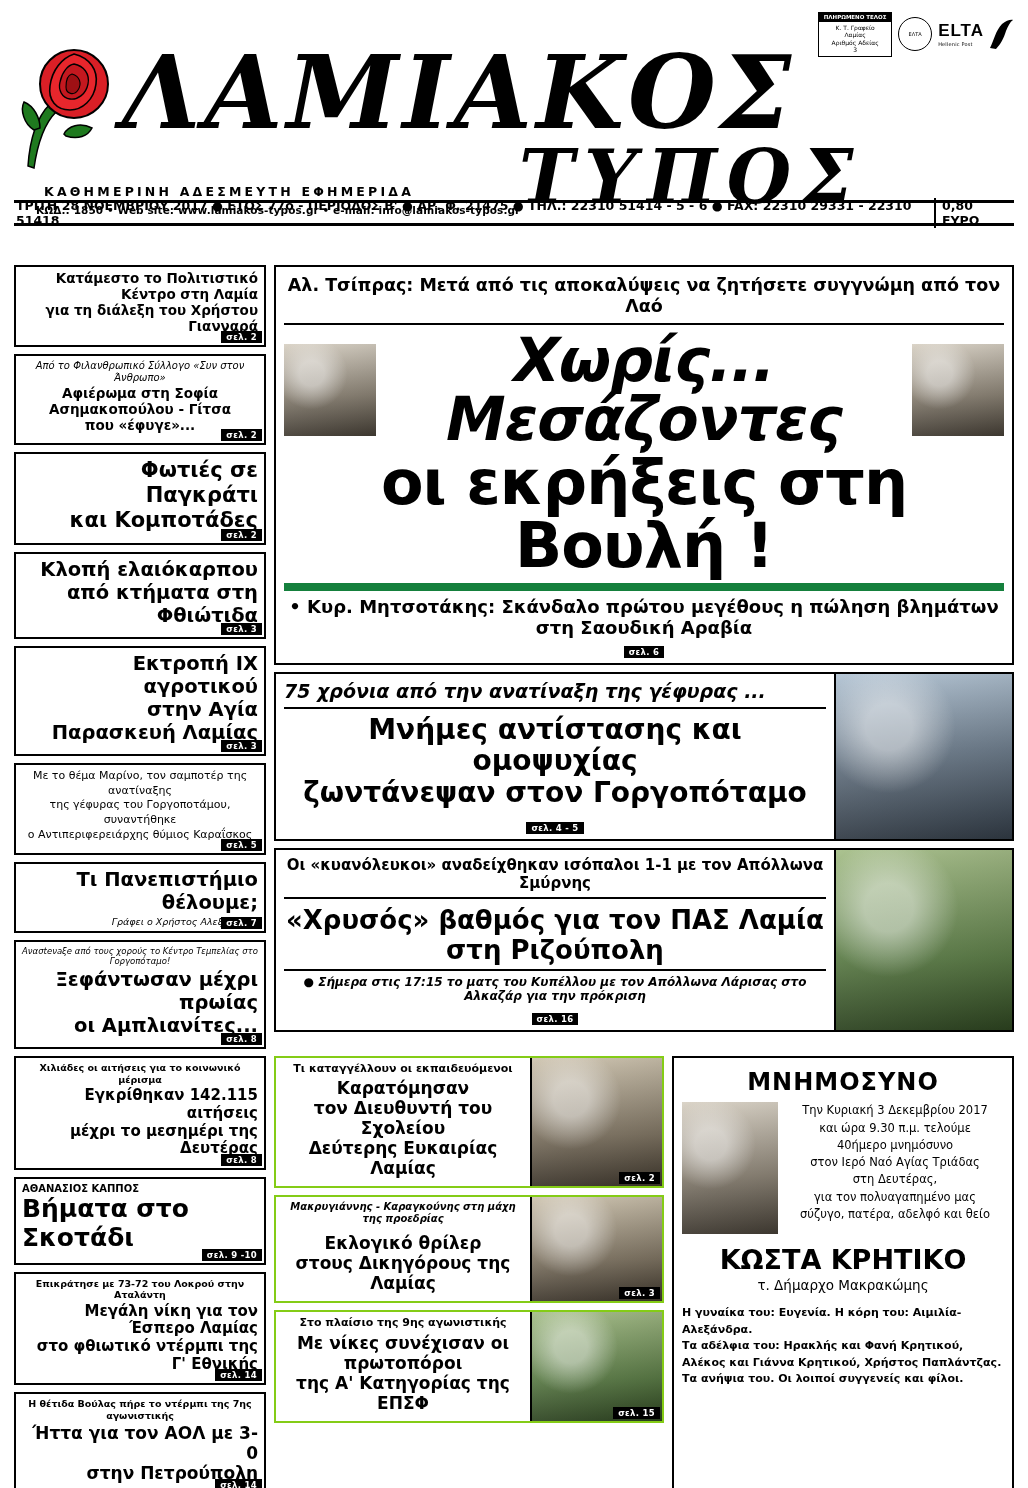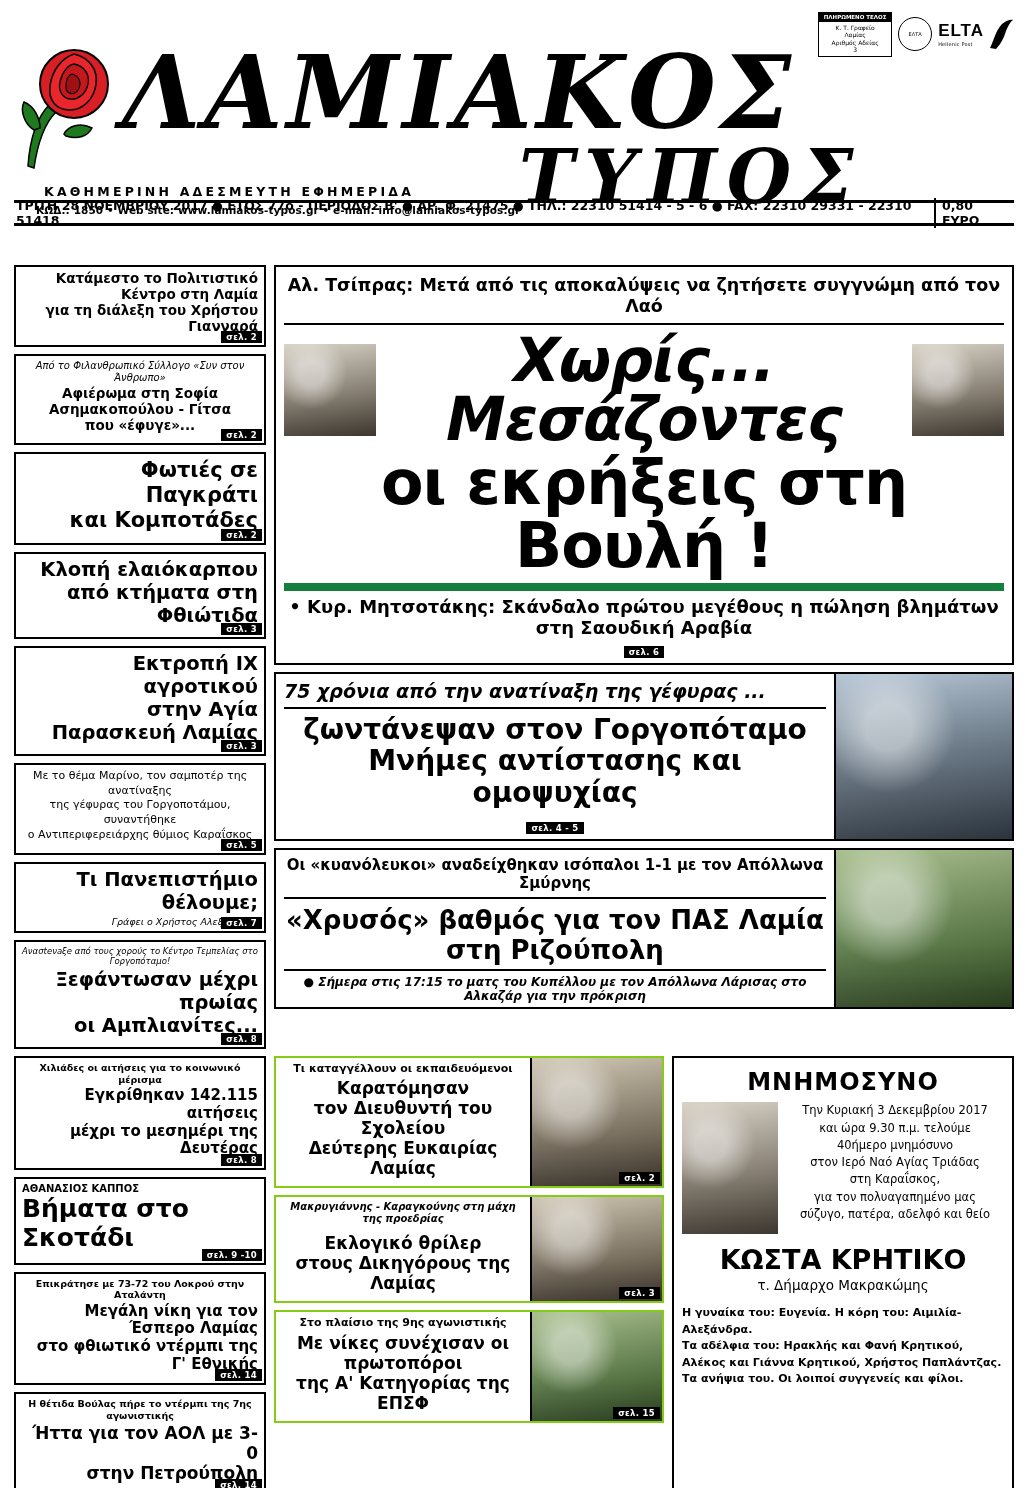--- a/index.html
+++ b/index.html
@@ -287,34 +287,37 @@
         <div class="lead-title2">οι εκρήξεις στη Βουλή !</div>
         <div class="lead-bullet">• Κυρ. Μητσοτάκης: Σκάνδαλο πρώτου μεγέθους η πώληση βλημάτων στη Σαουδική Αραβία</div>
         <div class="tag-center-wrap">
           <span class="pagetag center">σελ. 6</span>
         </div>
       </div>
 
       <div class="mid">
         <div class="mid-text">
           <div class="mid-kicker">75 χρόνια από την ανατίναξη της γέφυρας ...</div>
+          <div class="mid-h">Μνήμες αντίστασης και ομοψυχίας</div>
           <div class="mid-h">ζωντάνεψαν στον Γοργοπόταμο</div>
-          <div class="mid-h">Μνήμες αντίστασης και ομοψυχίας</div>
           <div class="tag-center-wrap" style="margin-top:8px">
             <span class="pagetag center">σελ. 4 - 5</span>
           </div>
         </div>
         <div class="mid-photo ph ph-crowd"></div>
       </div>
 
       <div class="sport">
         <div class="sport-text">
           <div class="sport-kicker">Οι «κυανόλευκοι» αναδείχθηκαν ισόπαλοι 1-1 με τον Απόλλωνα Σμύρνης</div>
           <div class="sport-h">«Χρυσός» βαθμός για τον ΠΑΣ Λαμία στη Ριζούπολη</div>
           <div class="sport-b">● Σήμερα στις 17:15 το ματς του Κυπέλλου με τον Απόλλωνα Λάρισας στο Αλκαζάρ για την πρόκριση</div>
+          <div class="tag-center-wrap" style="margin-top:4px">
+            <span class="pagetag center">σελ.  16</span>
+          </div>
         </div>
         <div class="sport-photo ph ph-green"></div>
       </div>
 
     </div>
   </div>
 
   <div class="bottom">
 
     <div class="bcol1">
@@ -390,21 +393,21 @@
     <div class="bcol3">
       <div class="memorial">
         <div class="mem-title">ΜΝΗΜΟΣΥΝΟ</div>
         <div class="mem-row">
           <div class="mem-photo ph ph-portrait"></div>
           <div class="mem-body">
             <div>Την Κυριακή 3 Δεκεμβρίου 2017</div>
             <div>και ώρα 9.30 π.μ. τελούμε</div>
             <div>40ήμερο μνημόσυνο</div>
             <div>στον Ιερό Ναό Αγίας Τριάδας</div>
-            <div>στη Καραΐσκος,</div>
+            <div>στη Δευτέρας,</div>
             <div>για τον πολυαγαπημένο μας</div>
             <div>σύζυγο, πατέρα, αδελφό και θείο</div>
           </div>
         </div>
         <div class="mem-name">ΚΩΣΤΑ ΚΡΗΤΙΚΟ</div>
         <div class="mem-role">τ. Δήμαρχο Μακρακώμης</div>
         <div class="mem-family">
           <div>Η γυναίκα του: Ευγενία. Η κόρη του: Αιμιλία-Αλεξάνδρα.</div>
           <div>Τα αδέλφια του: Ηρακλής και Φανή Κρητικού,</div>
           <div>Αλέκος και Γιάννα Κρητικού, Χρήστος Παπλάντζας.</div>

